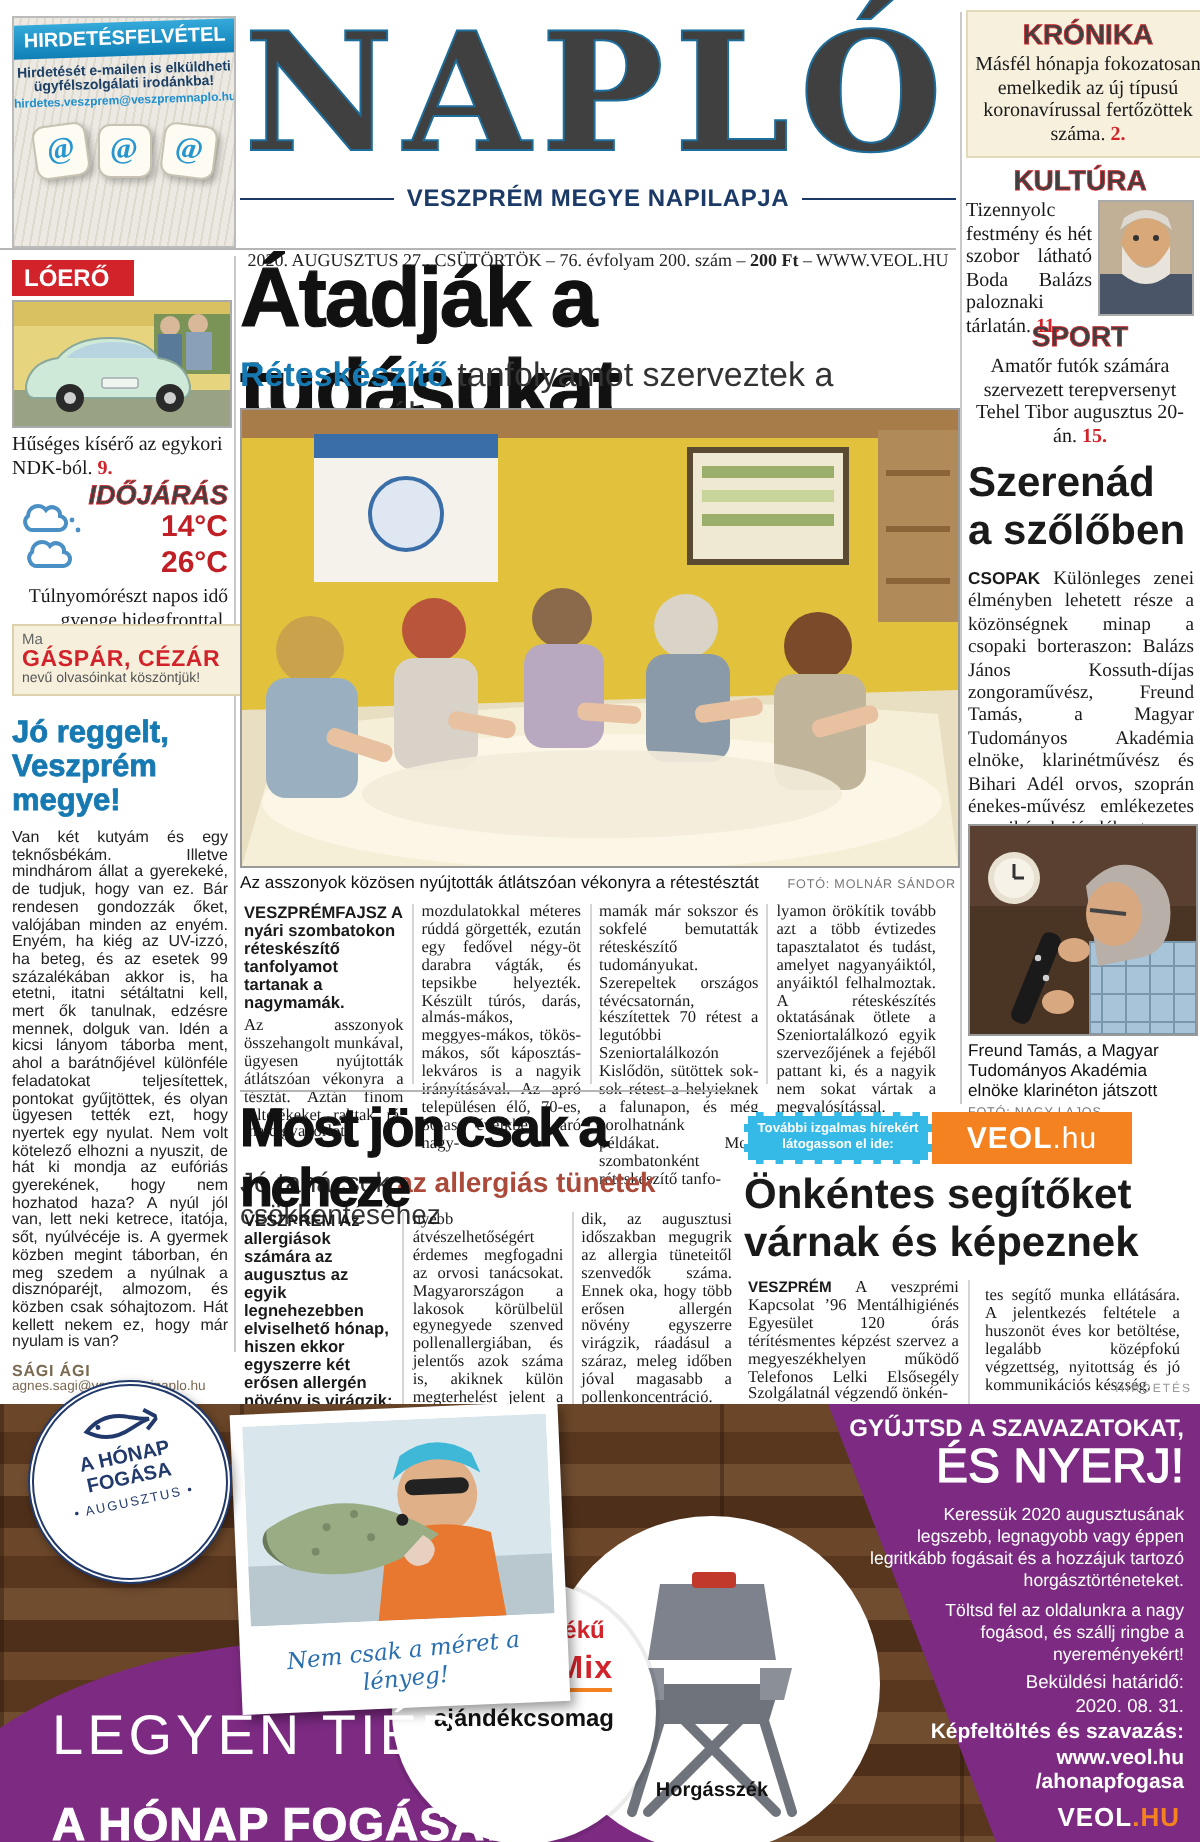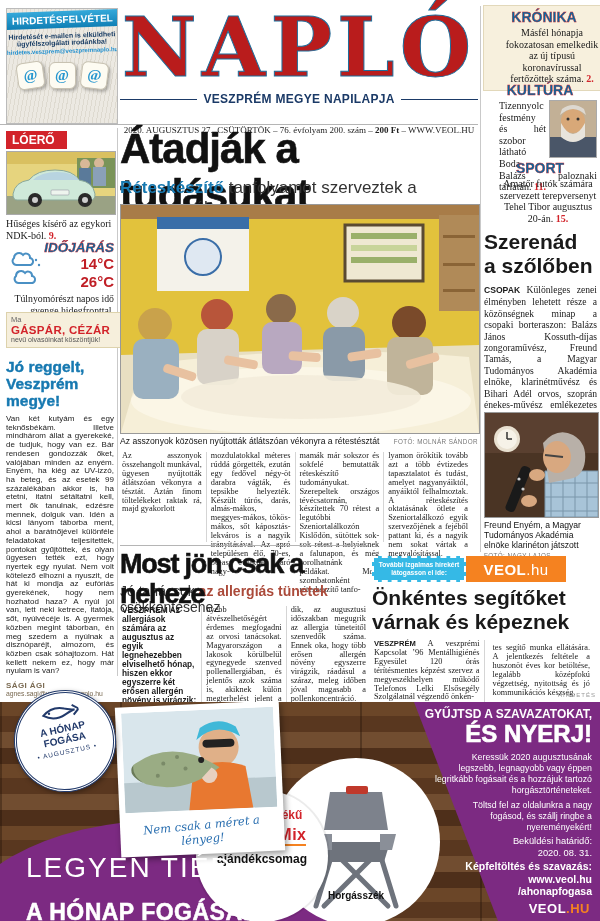--- a/index.html
+++ b/index.html
@@ -5,23 +5,23 @@
   html,body{margin:0;padding:0;background:#888;}
   #page{position:relative;width:600px;height:921px;background:#fff;overflow:hidden;
         font-family:"Liberation Serif",serif;color:#1a1a1a;}
   .abs{position:absolute;}
   .sans{font-family:"Liberation Sans",sans-serif;}
   .just{text-align:justify;text-justify:inter-word;}
   .blue{color:#1e6d9b;}
   .pgnum{color:#d2232a;font-weight:bold;}
   .h-black{font-family:"Liberation Sans",sans-serif;font-weight:bold;color:#111;
            -webkit-text-stroke:0.6px #111;letter-spacing:-1px;}
-  .sec-title{font-family:"Liberation Sans",sans-serif;font-weight:bold;color:#0369a1;
+  .sec-title{font-family:"Liberation Sans",sans-serif;font-weight:bold;color:#404040;
              -webkit-text-stroke:0.4px #d2232a;font-size:14px;text-align:center;letter-spacing:0;}
-  .rail-body{font-size:10px;line-height:11.6px;margin-left:16px;}
+  .rail-body{font-size:10px;line-height:11.6px;}
   .byline-r{text-align:right;font-family:"Liberation Sans",sans-serif;font-weight:bold;font-size:8px;color:#333;}
   .more-r{text-align:right;font-size:9px;color:#222;}
   .vsep{width:1px;background:#c9c9c9;}
   .hsep{height:1px;background:#b5b5b5;}
   .colwrap{display:flex;}
   .colwrap .col{flex:1;padding:0 4px;}
   .colwrap .col + .col{border-left:1px solid #d5d5d5;}
   .artbody{font-size:8.3px;line-height:8.9px;}
   .lead{font-family:"Liberation Sans",sans-serif;font-weight:bold;font-size:8.3px;line-height:9px;}
   .caption-b{font-family:"Liberation Sans",sans-serif;font-weight:normal;font-size:8.6px;color:#111;}
@@ -33,21 +33,21 @@
   .whitecircle{background:#fff;border-radius:50%;}
   .purple{background:#7c2a82;}
   svg{display:block;}
 </style>
 </head>
 <body>
 
 <div id="page">
 
   <div class="abs" style="left:120px;top:0;width:358px;height:124px;">
-    <div style="font-family:'DejaVu Serif',serif;font-weight:bold;font-size:82px;line-height:94px;color:#b91c1c;text-align:center;letter-spacing:5px;-webkit-text-stroke:1px #1e6d9b;">NAPLÓ</div>
+    <div style="font-family:'DejaVu Serif',serif;font-weight:bold;font-size:82px;line-height:94px;color:#404040;text-align:center;letter-spacing:5px;-webkit-text-stroke:1px #1e6d9b;">NAPLÓ</div>
     <div style="display:flex;align-items:center;gap:6px;margin-top:-2px;">
       <div style="flex:1;height:1px;background:#1b3a67;"></div>
       <div class="sans" style="font-weight:bold;font-size:12px;color:#1b3a67;letter-spacing:.3px;">VESZPRÉM MEGYE NAPILAPJA</div>
       <div style="flex:1;height:1px;background:#1b3a67;"></div>
     </div>
     <div style="text-align:center;font-size:9px;color:#222;margin-top:19px;">
       <span>2020. AUGUSZTUS 27., CSÜTÖRTÖK – 76. évfolyam 200. szám – </span><b>200 Ft</b><span> – WWW.VEOL.HU</span>
     </div>
   </div>
   <div class="abs hsep" style="left:0;top:124px;width:478px;"></div>
@@ -207,20 +207,21 @@
       <ellipse cx="180" cy="192" rx="120" ry="22" fill="#f3ecda" opacity=".9"></ellipse>
     </svg>
   </div>
   <div class="abs" style="left:120px;top:436px;width:358px;display:flex;justify-content:space-between;align-items:baseline;">
     <span class="caption-b">Az asszonyok közösen nyújtották átlátszóan vékonyra a rétestésztát</span>
     <span class="credit">FOTÓ: MOLNÁR SÁNDOR</span>
   </div>
 
   <div class="abs colwrap" style="left:118px;top:452px;width:354px;height:90px;">
     <div class="col">
+      <p class="lead" style="margin:0 0 3px;"><b>VESZPRÉMFAJSZ</b><span> A nyári szombatokon réteskészítő tanfolyamot tartanak a nagymamák.</span></p>
       <p class="artbody just" style="margin:0;">Az asszonyok összehangolt munkával, ügyesen nyújtották átlátszóan vékonyra a tésztát. Aztán finom töltelékeket raktak rá, majd gyakorlott</p>
     </div>
     <div class="col artbody just">mozdulatokkal méteres rúddá görgették, ezután egy fedővel négy-öt darabra vágták, és tepsikbe helyezték. Készült túrós, darás, almás-mákos, meggyes-mákos, tökös-mákos, sőt káposztás-lekváros is a nagyik irányításával. Az apró településen élő, 70-es, 80-as éveikben járó nagy-</div>
     <div class="col artbody just">mamák már sokszor és sokfelé bemutatták réteskészítő tudományukat. Szerepeltek országos tévécsatornán, készítettek 70 rétest a legutóbbi Szeniortalálkozón Kislődön, sütöttek sok-sok rétest a helyieknek a falunapon, és még sorolhatnánk a példákat. Most szombatonként réteskészítő tanfo-</div>
     <div class="col">
       <p class="artbody just" style="margin:0;">lyamon örökítik tovább azt a több évtizedes tapasztalatot és tudást, amelyet nagyanyáiktól, anyáiktól felhalmoztak. A réteskészítés oktatásának ötlete a Szeniortalálkozó egyik szervezőjének a fejéből pattant ki, és a nagyik nem sokat vártak a megvalósítással.</p>
       <div class="byline-r">SAM</div>
       <div class="more-r" style="font-size:8px;">Folytatás: 10. oldal</div>
     </div>
   </div>
@@ -279,21 +280,21 @@
       <path d="M60 42 l18 2" stroke="#444" stroke-width="2" fill="none"></path>
       <rect x="28" y="52" width="10" height="48" rx="4" transform="rotate(22 33 76)" fill="#1a1a1a"></rect>
       <circle cx="34" cy="66" r="1.6" fill="#cfcfcf"></circle>
         <circle cx="38" cy="76" r="1.6" fill="#cfcfcf"></circle>
         <circle cx="42" cy="86" r="1.6" fill="#cfcfcf"></circle>
       <ellipse cx="52" cy="62" rx="8" ry="6" fill="#d8a880"></ellipse>
       <ellipse cx="44" cy="88" rx="8" ry="6" fill="#d8a880"></ellipse>
     </svg>
   </div>
   <div class="abs" style="left:484px;top:520px;width:113px;font-size:8.6px;line-height:10px;">
-    <span class="caption-b" style="font-size:8.6px;">Freund Enyém, a Magyar Tudományos Akadémia elnöke klarinéton játszott </span><span class="credit">FOTÓ: NAGY LAJOS</span>
+    <span class="caption-b" style="font-size:8.6px;">Freund Tamás, a Magyar Tudományos Akadémia elnöke klarinéton játszott </span><span class="credit">FOTÓ: NAGY LAJOS</span>
   </div>
 
   <div class="abs" style="left:372px;top:556px;width:194px;height:26px;display:flex;">
     <div style="flex:1;background:#35b9e6;border:2px dashed #fff;box-sizing:border-box;display:flex;flex-direction:column;justify-content:center;align-items:center;">
       <div class="sans" style="color:#fff;font-weight:bold;font-size:6.6px;line-height:8px;">További izgalmas hírekért</div>
       <div class="sans" style="color:#fff;font-weight:bold;font-size:6.6px;line-height:8px;">látogasson el ide:</div>
     </div>
     <div style="width:100px;background:#f58220;display:flex;align-items:center;justify-content:center;">
       <span class="sans" style="color:#fff;font-weight:bold;font-size:15px;letter-spacing:.5px;"><span>VEOL</span><span style="font-weight:normal;">.hu</span></span>
     </div>
@@ -367,21 +368,21 @@
             <circle cx="34" cy="64" r="2"></circle>
           </g>
       </svg>
       <div style="font-family:'DejaVu Serif',serif;font-style:italic;color:#2a6fb0;font-size:11.5px;text-align:center;margin-top:8px;transform:rotate(-3deg);">Nem csak a méret a lényeg!</div>
     </div>
 
     <div class="abs sans" style="left:26px;top:150px;color:#fff;font-size:28px;font-weight:normal;letter-spacing:2px;">LEGYEN TIÉD</div>
     <div class="abs sans" style="left:26px;top:182px;color:#fff;font-size:23px;font-weight:bold;-webkit-text-stroke:.5px #fff;letter-spacing:.5px;margin-top:15px;">A HÓNAP FOGÁSA!</div>
 
     <div class="abs sans" style="right:8px;top:5px;width:170px;text-align:right;color:#fff;font-weight:bold;font-size:12px;">GYŰJTSD A SZAVAZATOKAT,</div>
-    <div class="abs sans" style="right:8px;top:18px;width:170px;text-align:right;color:#fff;font-weight:bold;font-size:24px;-webkit-text-stroke:.6px #fff;">ÉS NYERJ!</div>
+    <div class="abs sans" style="right:8px;top:18px;width:170px;text-align:right;color:#fff;font-weight:normal;font-size:24px;-webkit-text-stroke:.6px #fff;">ÉS NYERJ!</div>
     <div class="abs sans" style="right:8px;top:50px;width:158px;text-align:right;color:#fff;font-size:8.8px;line-height:11px;">Keressük 2020 augusztusának legszebb, legnagyobb vagy éppen legritkább fogásait és a hozzájuk tartozó horgásztörténeteket.</div>
     <div class="abs sans" style="right:8px;top:98px;width:148px;text-align:right;color:#fff;font-size:8.8px;line-height:11px;">Töltsd fel az oldalunkra a nagy fogásod, és szállj ringbe a nyereményekért!</div>
     <div class="abs sans" style="right:8px;top:134px;width:150px;text-align:right;color:#fff;font-size:9.3px;line-height:11.5px;">
       <div>Beküldési határidő:</div>
       <div>2020. 08. 31.</div>
     </div>
     <div class="abs sans" style="right:8px;top:158px;width:160px;text-align:right;color:#fff;font-weight:bold;font-size:10.5px;line-height:12.5px;">
       <div>Képfeltöltés és szavazás:</div>
       <div>www.veol.hu</div>
       <div>/ahonapfogasa</div>

